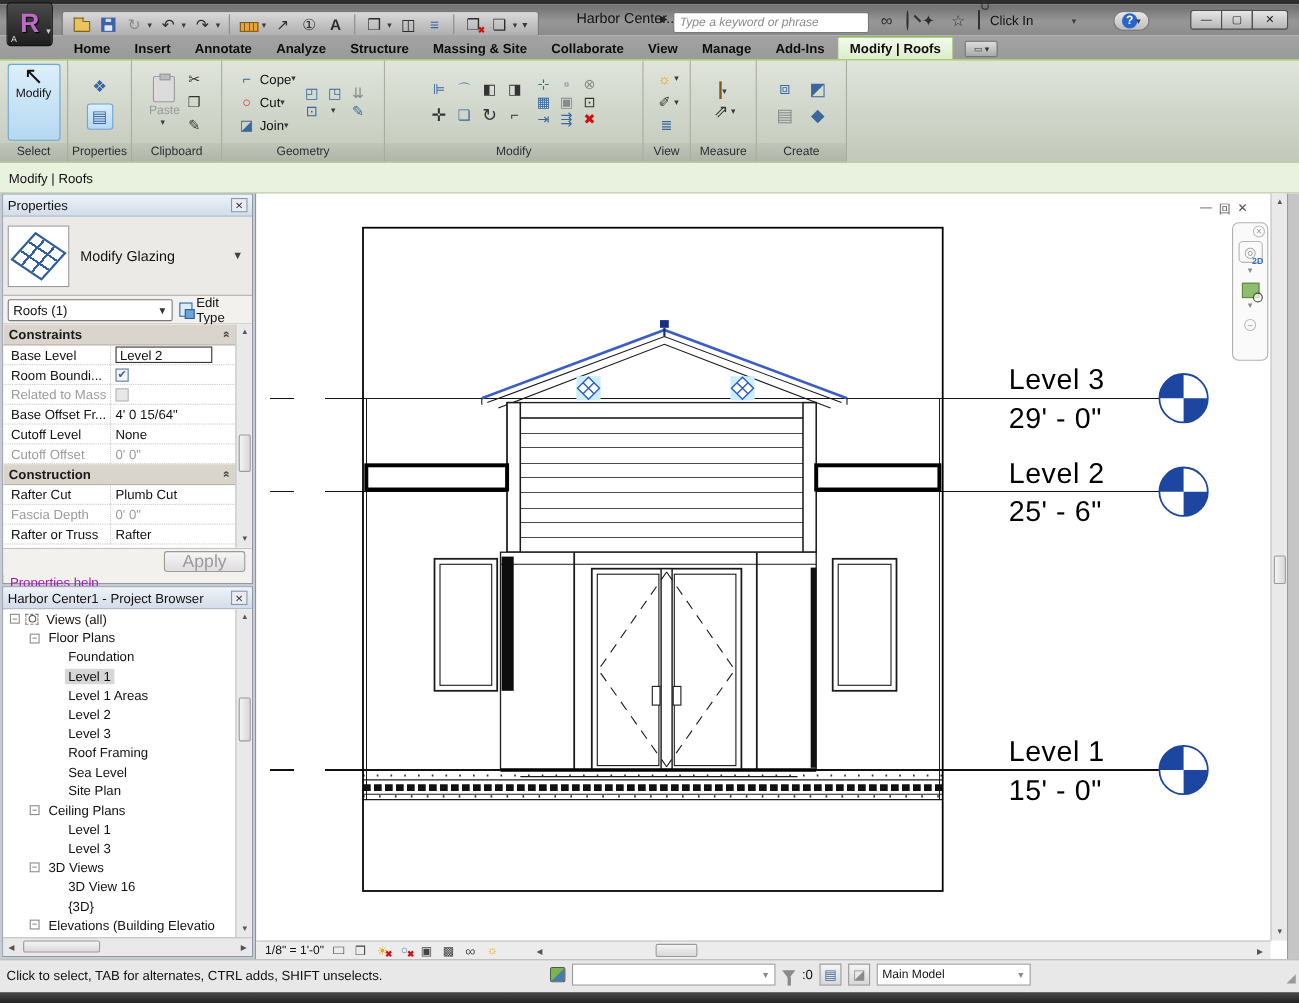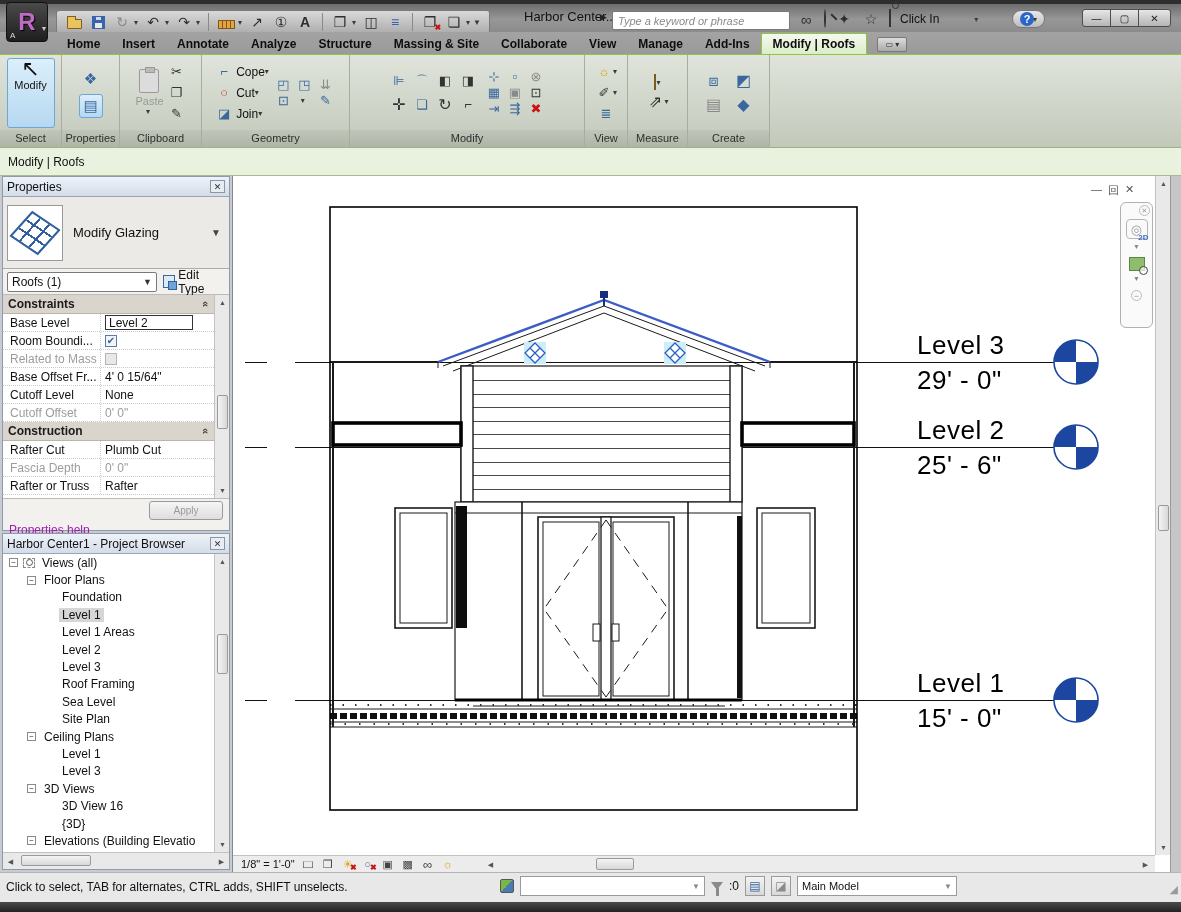--- a/index.html
+++ b/index.html
@@ -100,21 +100,21 @@
   .prow{height:18px;display:flex;align-items:center;border-bottom:1px dotted #c9c9c9;margin-right:15px;font-size:12px;}
   .plab{flex:0 0 98px;padding-left:7px;color:#111;border-right:1px dotted #c9c9c9;height:100%;display:flex;align-items:center;white-space:nowrap;overflow:hidden;}
   .pval{flex:1;padding-left:4px;color:#111;height:100%;display:flex;align-items:center;white-space:nowrap;overflow:hidden;}
   .prow.dis .plab,.prow.dis .pval{color:#9c9c9c;}
   .pval .field{border:1px solid #333;background:#fff;padding:0 3px;height:15px;line-height:14px;min-width:88px;}
   .cb{width:12px;height:12px;border:1px solid #8a8a8a;background:#f4f4f4;display:inline-flex;align-items:center;justify-content:center;font-size:10px;color:#2a5fc2;}
   .cb.on{border-color:#5a7ca6;}
   .cb.off{background:#e8e8e8;border-color:#b5b5b5;}
   .pfoot{height:24px;display:flex;align-items:center;justify-content:space-between;padding:0 6px;background:#f2f1ee;border-top:1px solid #bbb;}
   .plink{font-size:12px;color:#a21caf;margin-top:39px;}
-  .applybtn{width:74px;height:19px;background:linear-gradient(180deg,#f6f6f6,#dedede);border:1px solid #9a9a9a;border-radius:3px;font-size:10px;color:#9a9a9a;display:flex;align-items:center;justify-content:center;}
+  .applybtn{width:74px;height:19px;background:linear-gradient(180deg,#f6f6f6,#dedede);border:1px solid #9a9a9a;border-radius:3px;font-size:16px;color:#9a9a9a;display:flex;align-items:center;justify-content:center;}
   .sthumb{position:absolute;left:2px;width:11px;border:1px solid #9a9a9a;background:linear-gradient(90deg,#f4f4f4,#d8d8d8);border-radius:2px;}
   .sarr{position:absolute;left:0;width:15px;height:15px;font-size:7px;color:#555;display:flex;align-items:center;justify-content:center;}
 
   .browser{top:357px;height:337px;}
   .tree{position:relative;height:298px;background:#fff;overflow:hidden;}
   .ti{height:17.4px;display:flex;align-items:center;font-size:12px;color:#111;white-space:nowrap;}
   .ti .exp{width:9px;height:9px;border:1px solid #8a8a8a;background:#fff;font-size:8px;line-height:7px;text-align:center;color:#333;margin-right:5px;flex:0 0 9px;}
   .ti .lbl{padding:0 3px;}
   .ti .lbl.sel{background:#d6d6d6;}
   .ti.d0{padding-left:6px;} .ti.d1{padding-left:24px;} .ti.d2{padding-left:56px;}
@@ -696,21 +696,21 @@
     <div class="sbright">
       <span class="wsic"></span>
       <div class="sbcombo">
           <span></span>
           <span class="cdd">▼</span>
         </div>
       <span class="funnel"></span>
       <span>:0</span>
       <span class="sbbtn">▤</span>
       <span class="sbbtn" style="color:#8a8a8a;">◪</span>
-      <div class="sbcombo" style="width:160px;">
+      <div class="sbcombo" style="width:140px;">
           <span>Main Model</span>
           <span class="cdd">▼</span>
         </div>
     </div>
     <span class="grip">◢</span>
   </div>
   <div class="winbottom"></div>
 </div>
 
 </body></html>

